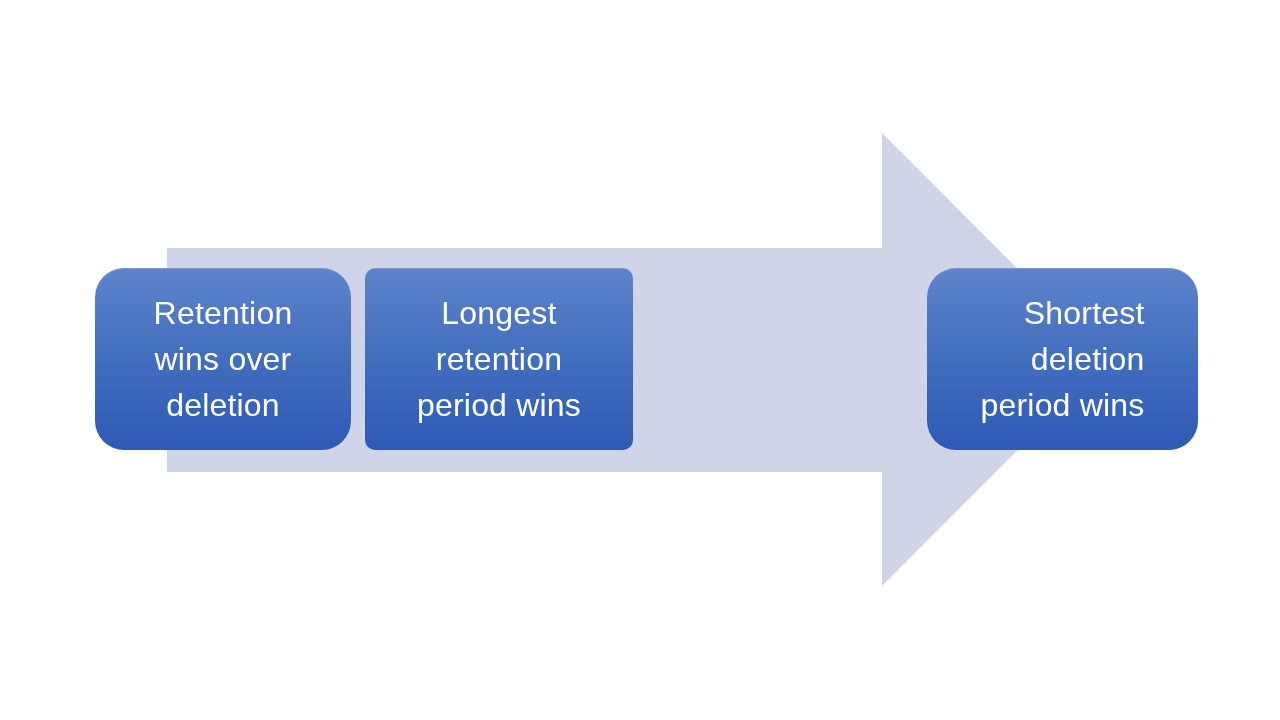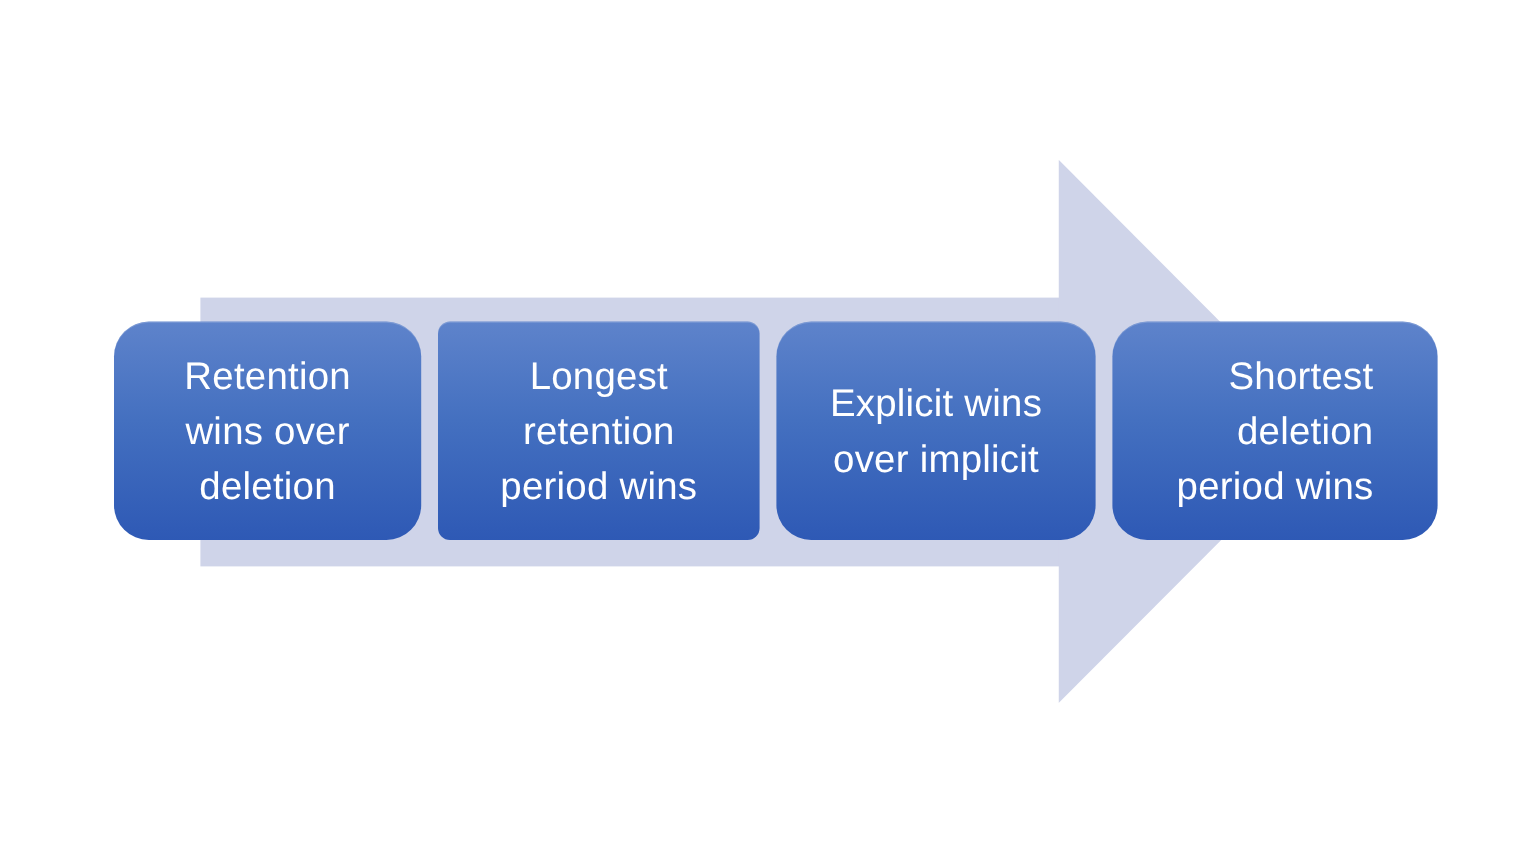--- a/index.html
+++ b/index.html
@@ -75,24 +75,20 @@
 wins over
 deletion</span>
   </div>
 
   <div class="step step-2">
     <span class="step-label">Longest
 retention
 period wins</span>
   </div>
 
-  <div class="step step-3">
-    <span class="step-label">Explicit wins
-over implicit</span>
-  </div>
 
   <div class="step step-4">
     <span class="step-label">Shortest
 deletion
 period wins</span>
   </div>
 
 </div>
 
 </body></html>

